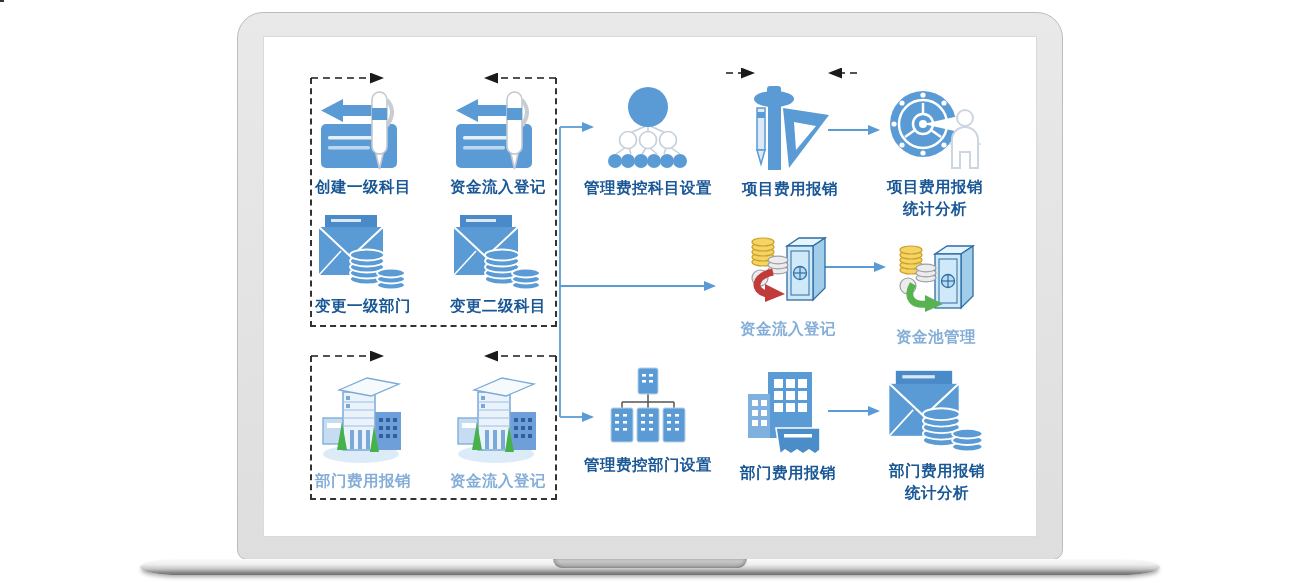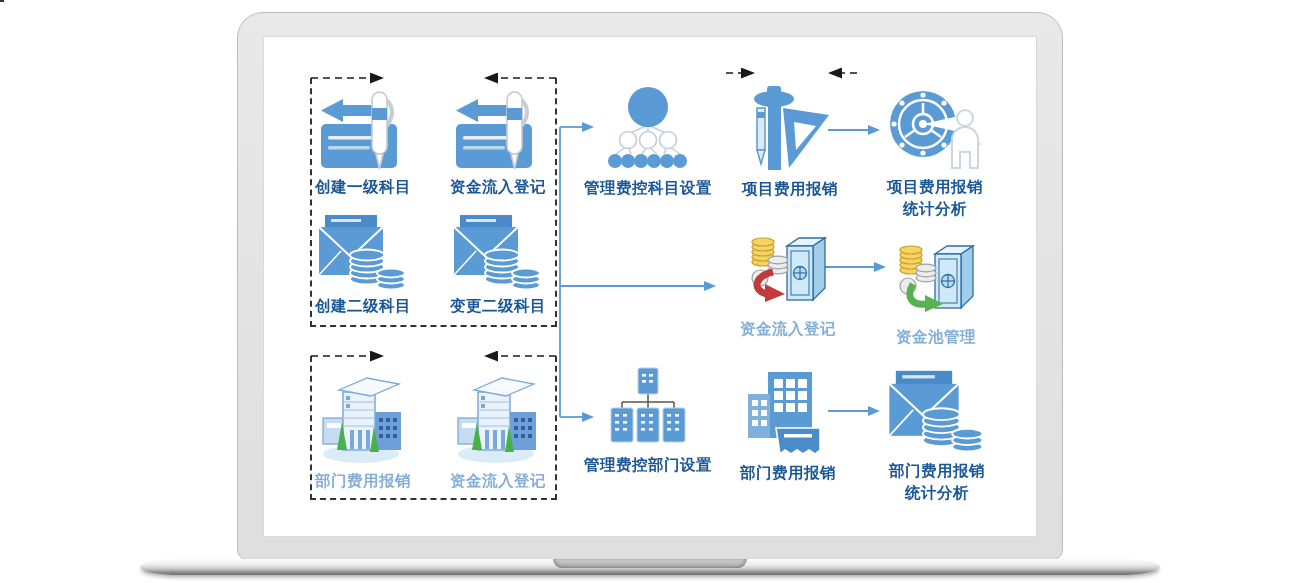--- a/index.html
+++ b/index.html
@@ -130,21 +130,21 @@
             <ellipse cx="52" cy="60" rx="17" ry="5.5"></ellipse>
           <ellipse cx="52" cy="54" rx="17" ry="5.5"></ellipse>
             <ellipse cx="52" cy="48" rx="17" ry="5.5"></ellipse>
           <ellipse cx="52" cy="42" rx="17" ry="5.5"></ellipse>
           <ellipse cx="76" cy="72" rx="14" ry="4.5"></ellipse>
             <ellipse cx="76" cy="66" rx="14" ry="4.5"></ellipse>
           <ellipse cx="76" cy="60" rx="14" ry="4.5"></ellipse>
         </g>
       </svg>
     </div>
-    <div class="nlabel">创建二级科目</div>
+    <div class="nlabel">变更一级部门</div>
   </div>
 
   <div class="node" style="left:440px; top:213px; width:116px;justify-content:space-between;">
     <div class="nicon">
       <svg width="96" height="80" viewBox="0 0 96 80">
         <rect x="10" y="2" width="52" height="16" fill="#4a8ac9"></rect>
         <rect x="16" y="6" width="30" height="3" fill="#fff" opacity=".8"></rect>
         <rect x="4" y="14" width="64" height="48" fill="#5b9bd5"></rect>
         <polyline points="4,14 36,44 68,14" fill="none" stroke="#fff" stroke-width="2"></polyline>
         <line x1="4" y1="62" x2="26" y2="38" stroke="#fff" stroke-width="1.5"></line>

